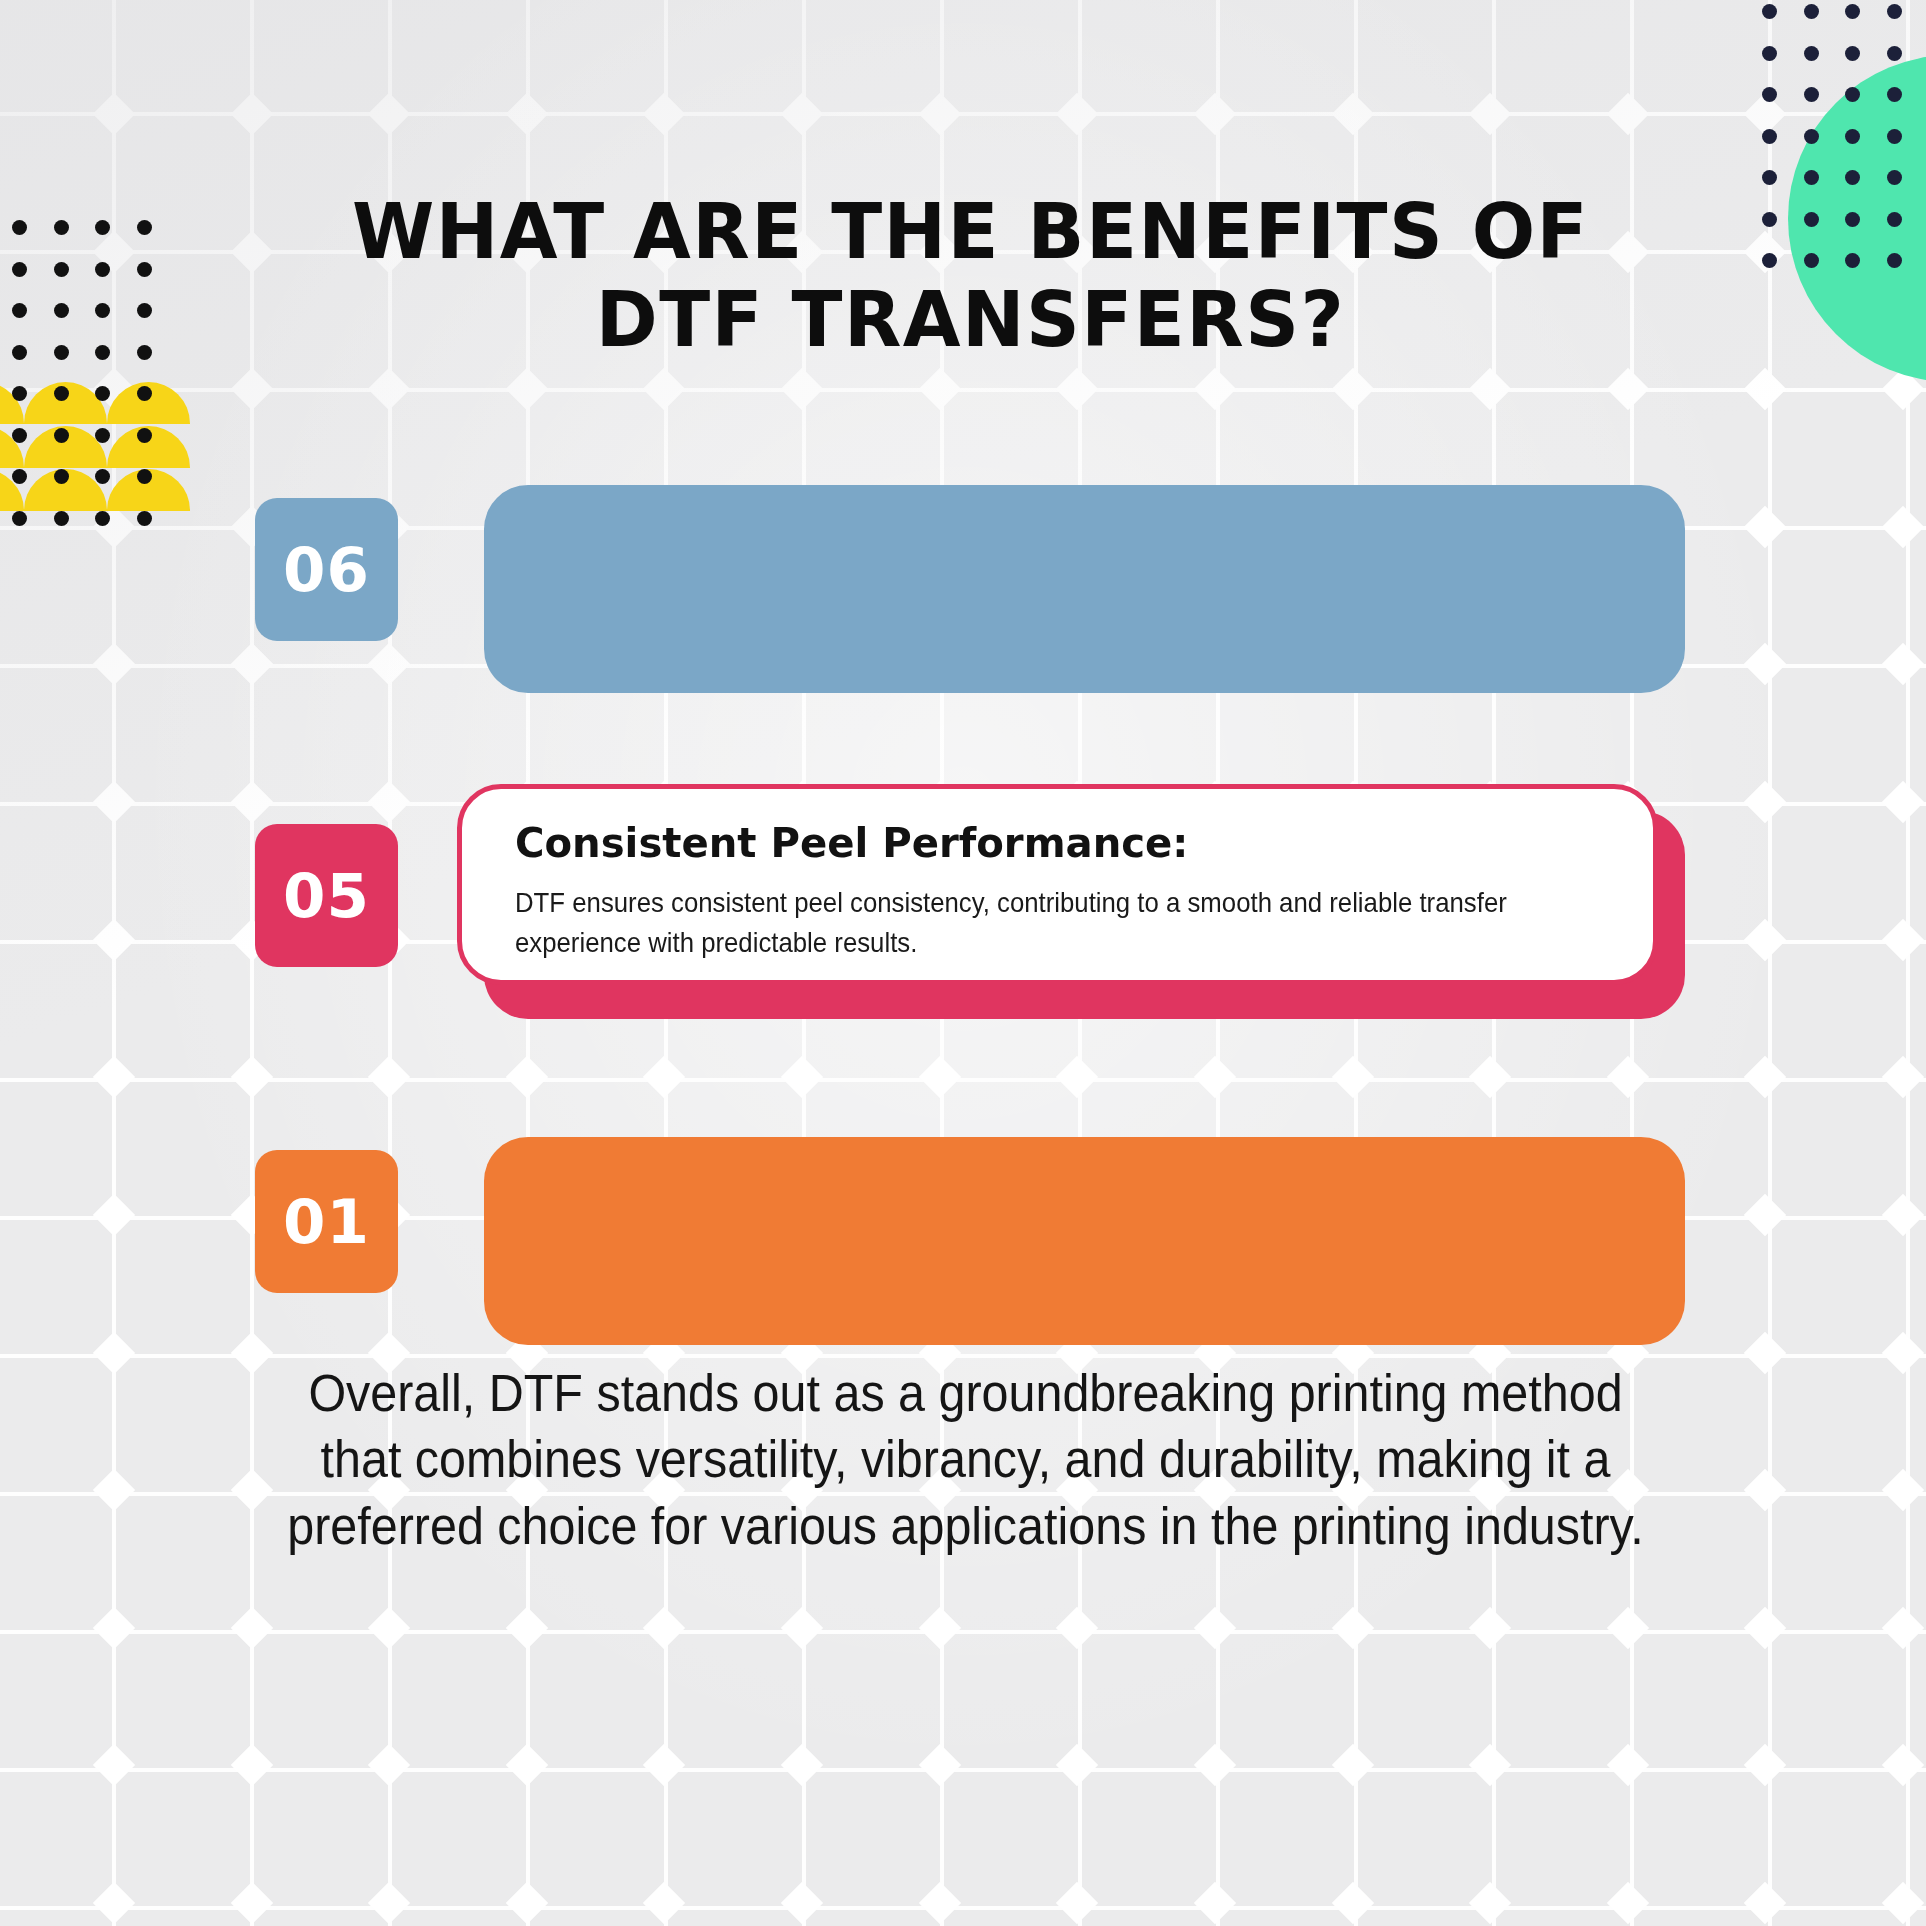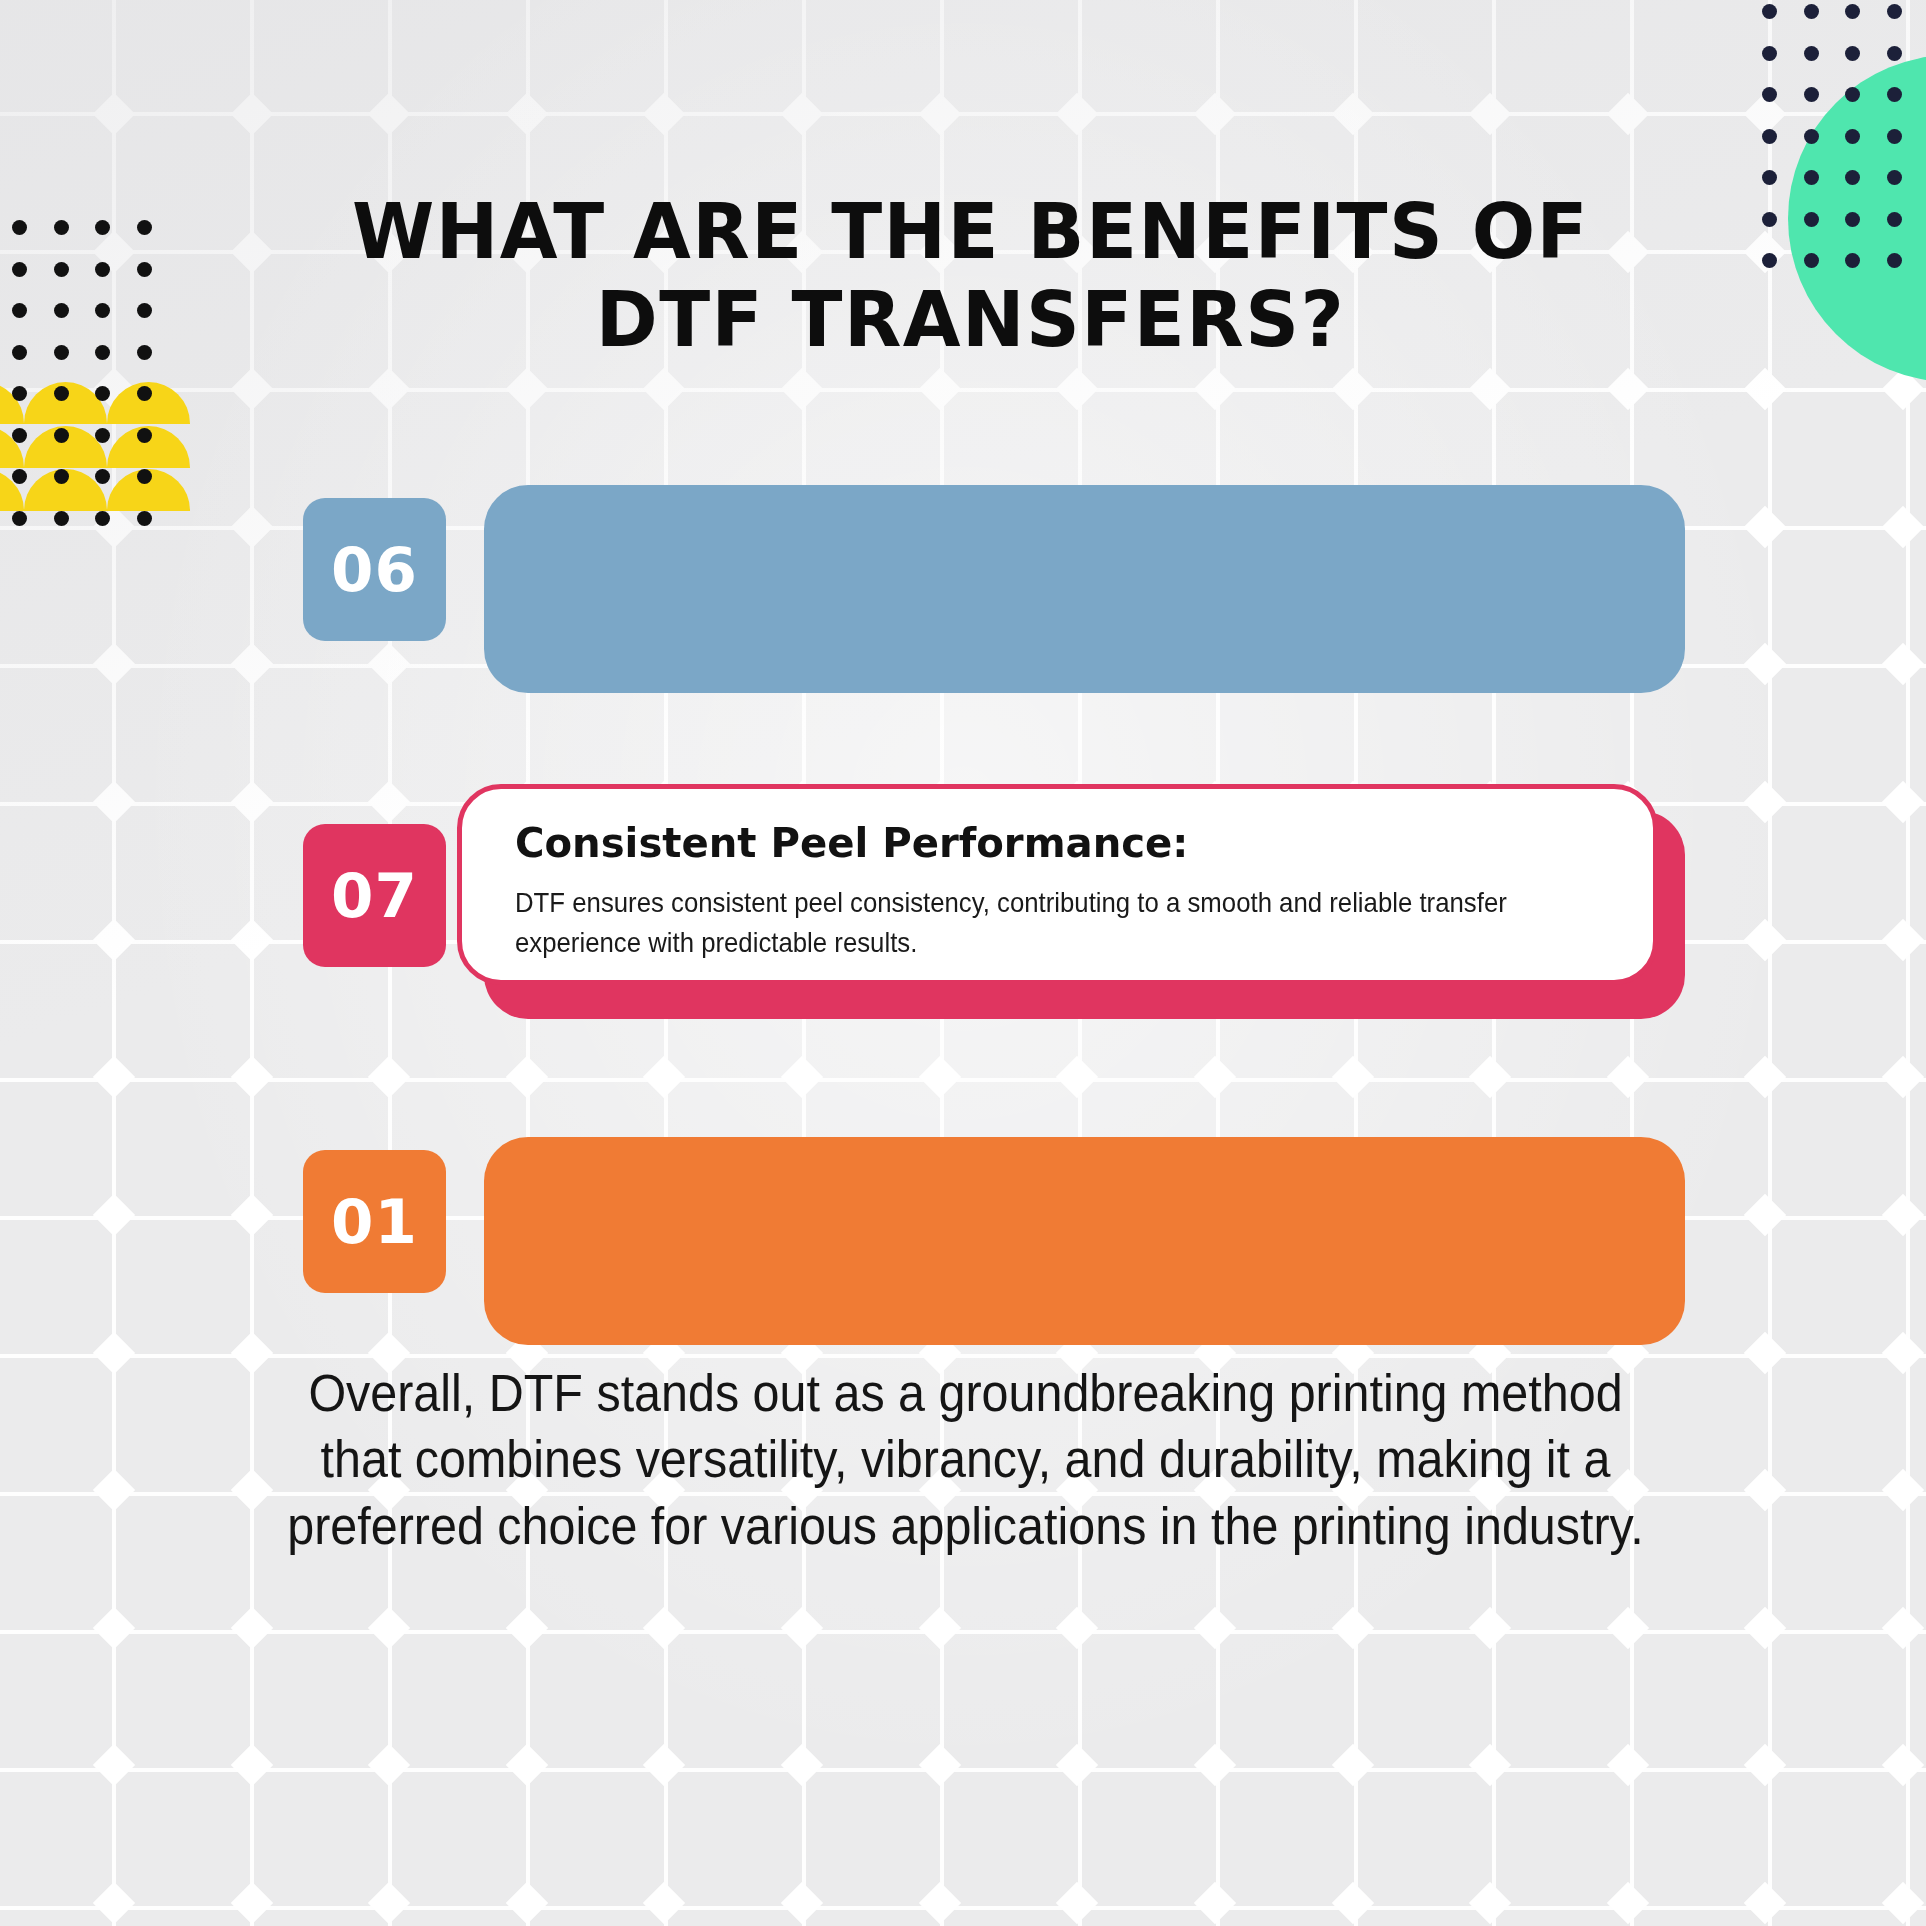--- a/index.html
+++ b/index.html
@@ -94,21 +94,20 @@
     position:absolute;
     left:255px; top:48px;
     width:143px; height:143px;
     border-radius:22px;
     display:flex; align-items:center; justify-content:center;
     color:#ffffff;
     font-family:"DejaVu Sans", sans-serif;
     font-weight:bold;
     font-size:61px;
     letter-spacing:1px;
-    margin-left:48px;
   }
   .card-shadow{
     position:absolute;
     left:484px; top:35px;
     width:1201px; height:208px;
     border-radius:44px;
   }
   .card{
     position:absolute;
     left:457px; top:8px;
@@ -447,21 +446,21 @@
   <div class="row">
     <div class="card-shadow" style="background: rgb(123, 167, 199);"></div>
     <div class="badge" style="background: rgb(123, 167, 199);">
       <span>06</span>
     </div>
   </div>
 
   <div class="row">
     <div class="card-shadow" style="background: rgb(224, 53, 96);"></div>
     <div class="badge" style="background: rgb(224, 53, 96);">
-      <span>07</span>
+      <span>05</span>
     </div>
     <div class="card" style="border-color: rgb(224, 53, 96);">
       <h3>Consistent Peel Performance:</h3>
       <p>DTF ensures consistent peel consistency, contributing to a smooth and reliable transfer experience with predictable results.</p>
     </div>
   </div>
 
   <div class="row">
     <div class="card-shadow" style="background: rgb(240, 123, 52);"></div>
     <div class="badge" style="background: rgb(240, 123, 52);">

